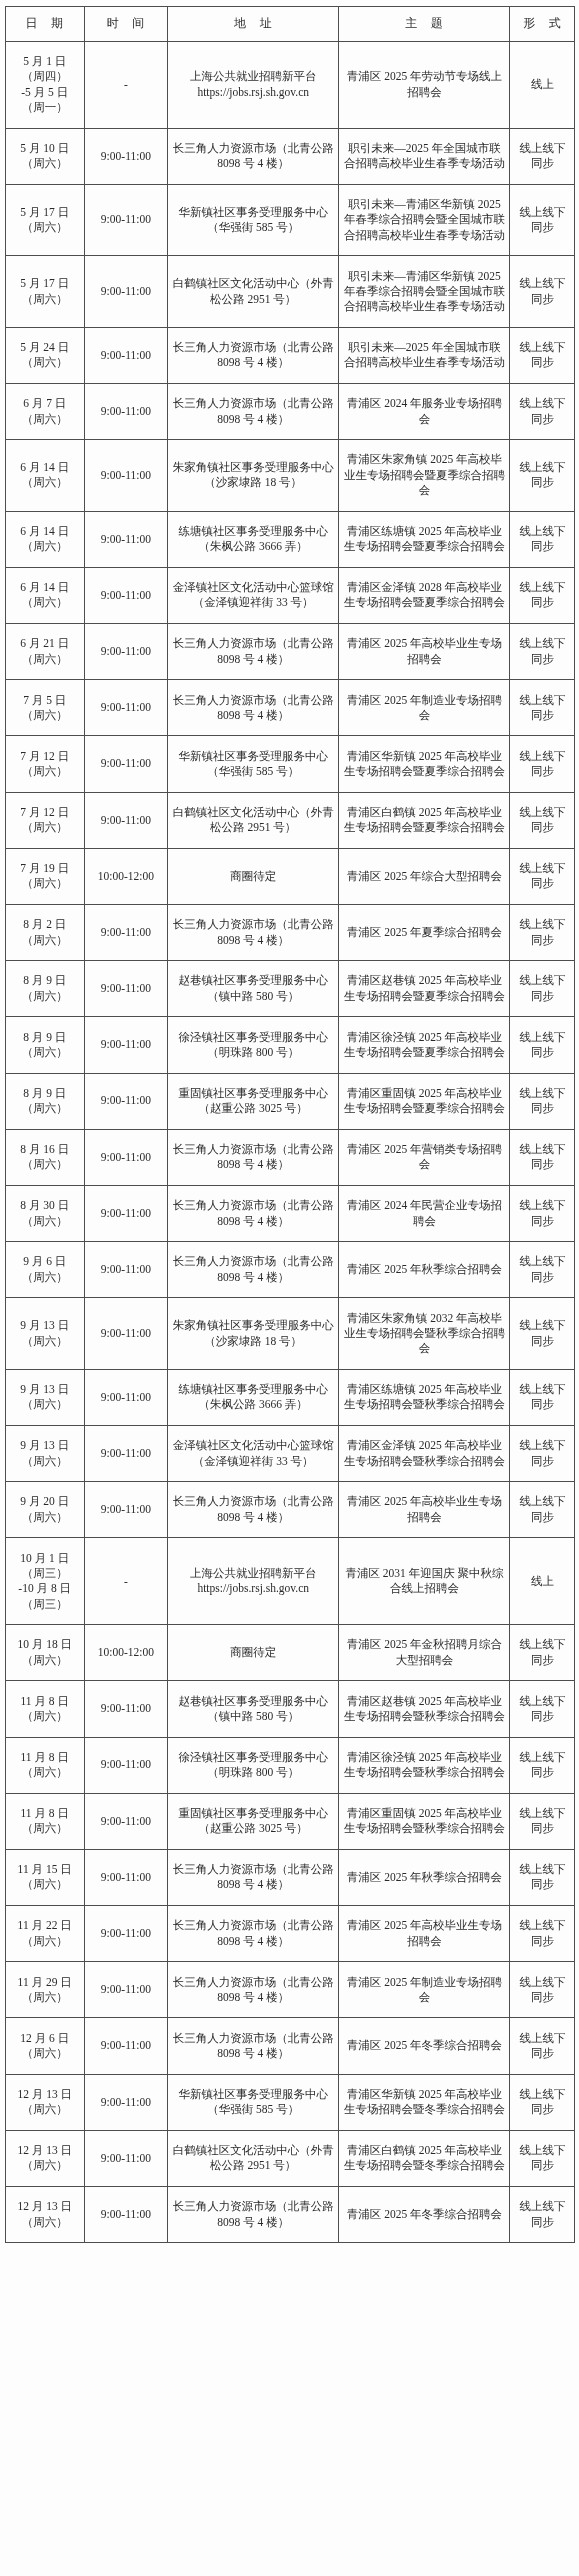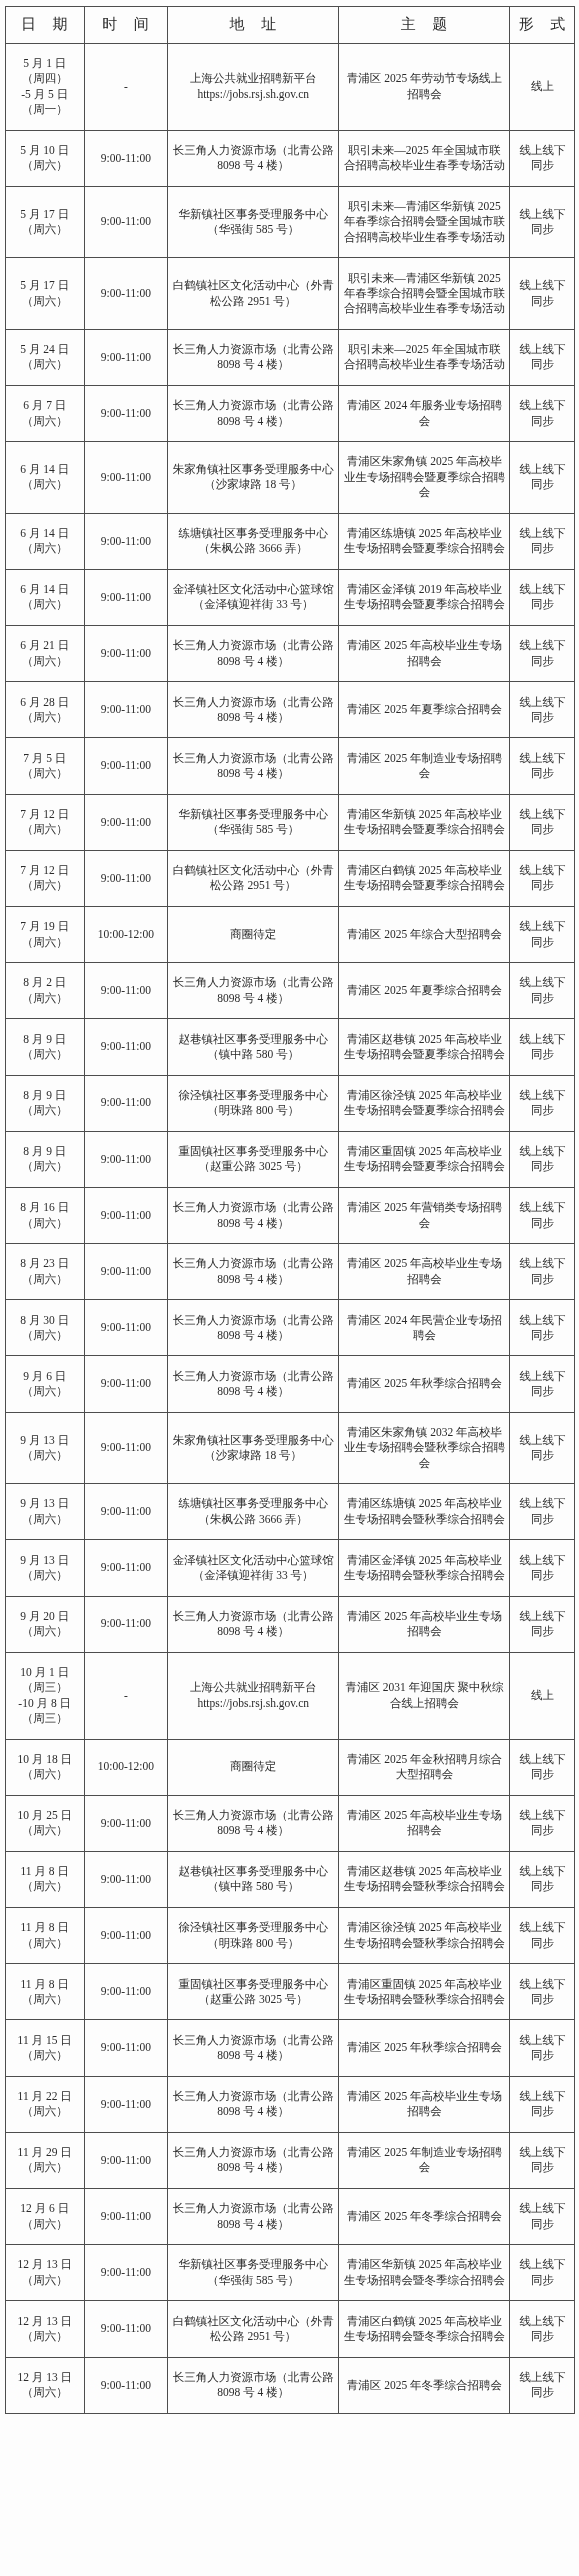--- a/index.html
+++ b/index.html
@@ -24,21 +24,21 @@
   table.schedule td {
     border: 0.8px solid #4d4d4d;
     text-align: center;
     vertical-align: middle;
     white-space: pre-line;
     word-break: break-word;
     overflow-wrap: break-word;
   }
   table.schedule th {
     font-weight: normal;
-    font-size: 15px;
+    font-size: 12px;
     padding: 8.4px 3.1px;
     letter-spacing: 0.8px;
   }
   table.schedule td {
     font-size: 11.5px;
     line-height: 15.3px;
     padding: 12.3px 3.8px;
   }
   td.date-cell   { font-size: 11px; margin-left: 42px; }
   td.time-cell   { font-size: 11.5px; font-family: "Liberation Serif", "DejaVu Serif", serif; }
@@ -144,39 +144,30 @@
           <td class="address-cell">练塘镇社区事务受理服务中心（朱枫公路 3666 弄）</td>
           <td class="topic-cell">青浦区练塘镇 2025 年高校毕业生专场招聘会暨夏季综合招聘会</td>
           <td class="format-cell">线上线下
 同步</td>
         </tr>
         <tr>
           <td class="date-cell">6 月 14 日
 （周六）</td>
           <td class="time-cell">9:00-11:00</td>
           <td class="address-cell">金泽镇社区文化活动中心篮球馆（金泽镇迎祥街 33 号）</td>
-          <td class="topic-cell">青浦区金泽镇 2019 年高校毕业生专场招聘会暨夏季综合招聘会</td>
+          <td class="topic-cell">青浦区金泽镇 2028 年高校毕业生专场招聘会暨夏季综合招聘会</td>
           <td class="format-cell">线上线下
 同步</td>
         </tr>
         <tr>
           <td class="date-cell">6 月 21 日
 （周六）</td>
           <td class="time-cell">9:00-11:00</td>
           <td class="address-cell">长三角人力资源市场（北青公路 8098 号 4 楼）</td>
           <td class="topic-cell">青浦区 2025 年高校毕业生专场招聘会</td>
-          <td class="format-cell">线上线下
-同步</td>
-        </tr>
-        <tr>
-          <td class="date-cell">6 月 28 日
-（周六）</td>
-          <td class="time-cell">9:00-11:00</td>
-          <td class="address-cell">长三角人力资源市场（北青公路 8098 号 4 楼）</td>
-          <td class="topic-cell">青浦区 2025 年夏季综合招聘会</td>
           <td class="format-cell">线上线下
 同步</td>
         </tr>
         <tr>
           <td class="date-cell">7 月 5 日
 （周六）</td>
           <td class="time-cell">9:00-11:00</td>
           <td class="address-cell">长三角人力资源市场（北青公路 8098 号 4 楼）</td>
           <td class="topic-cell">青浦区 2025 年制造业专场招聘会</td>
           <td class="format-cell">线上线下
@@ -244,29 +235,20 @@
           <td class="topic-cell">青浦区重固镇 2025 年高校毕业生专场招聘会暨夏季综合招聘会</td>
           <td class="format-cell">线上线下
 同步</td>
         </tr>
         <tr>
           <td class="date-cell">8 月 16 日
 （周六）</td>
           <td class="time-cell">9:00-11:00</td>
           <td class="address-cell">长三角人力资源市场（北青公路 8098 号 4 楼）</td>
           <td class="topic-cell">青浦区 2025 年营销类专场招聘会</td>
-          <td class="format-cell">线上线下
-同步</td>
-        </tr>
-        <tr>
-          <td class="date-cell">8 月 23 日
-（周六）</td>
-          <td class="time-cell">9:00-11:00</td>
-          <td class="address-cell">长三角人力资源市场（北青公路 8098 号 4 楼）</td>
-          <td class="topic-cell">青浦区 2025 年高校毕业生专场招聘会</td>
           <td class="format-cell">线上线下
 同步</td>
         </tr>
         <tr>
           <td class="date-cell">8 月 30 日
 （周六）</td>
           <td class="time-cell">9:00-11:00</td>
           <td class="address-cell">长三角人力资源市场（北青公路 8098 号 4 楼）</td>
           <td class="topic-cell">青浦区 2024 年民营企业专场招聘会</td>
           <td class="format-cell">线上线下
@@ -330,29 +312,20 @@
         <tr>
           <td class="date-cell">10 月 18 日
 （周六）</td>
           <td class="time-cell">10:00-12:00</td>
           <td class="address-cell">商圈待定</td>
           <td class="topic-cell">青浦区 2025 年金秋招聘月综合大型招聘会</td>
           <td class="format-cell">线上线下
 同步</td>
         </tr>
         <tr>
-          <td class="date-cell">10 月 25 日
-（周六）</td>
-          <td class="time-cell">9:00-11:00</td>
-          <td class="address-cell">长三角人力资源市场（北青公路 8098 号 4 楼）</td>
-          <td class="topic-cell">青浦区 2025 年高校毕业生专场招聘会</td>
-          <td class="format-cell">线上线下
-同步</td>
-        </tr>
-        <tr>
           <td class="date-cell">11 月 8 日
 （周六）</td>
           <td class="time-cell">9:00-11:00</td>
           <td class="address-cell">赵巷镇社区事务受理服务中心（镇中路 580 号）</td>
           <td class="topic-cell">青浦区赵巷镇 2025 年高校毕业生专场招聘会暨秋季综合招聘会</td>
           <td class="format-cell">线上线下
 同步</td>
         </tr>
         <tr>
           <td class="date-cell">11 月 8 日

